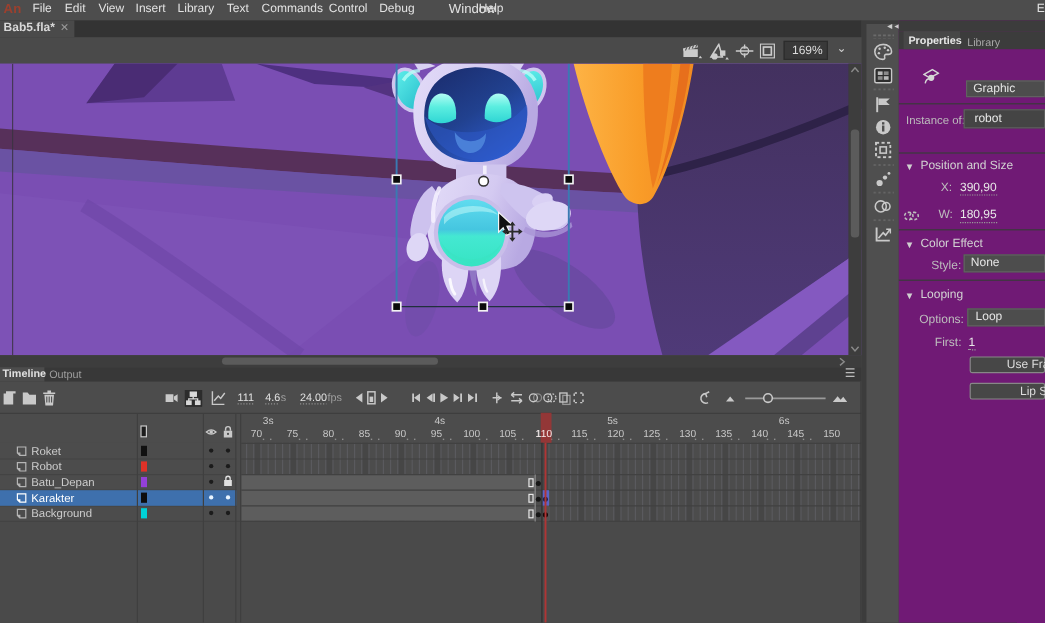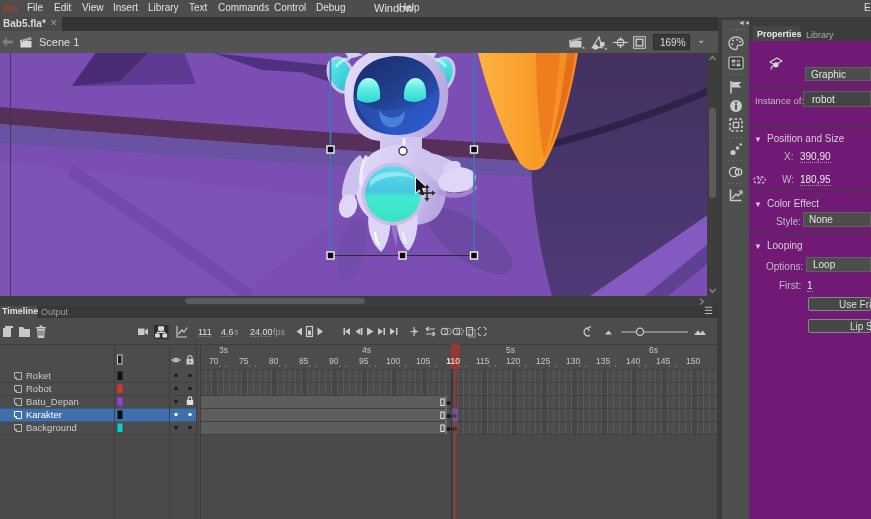--- a/index.html
+++ b/index.html
@@ -28,31 +28,20 @@
     <span class="abs" style="left:864px;top:2px;font-size:10px;color:#e2e2e2;">Es</span>
   </div>
 
   <div class="abs" style="left:0;top:17px;width:718px;height:14px;background:#333333;">
     <div class="abs" style="left:0;top:0;width:62px;height:14px;background:#4a4a4a;">
       <span class="abs" style="left:3px;top:1px;font-size:10px;font-weight:bold;color:#d8d8d8;">Bab5.fla*</span>
       <span class="abs" style="left:50px;top:1px;font-size:9px;color:#9a9a9a;">✕</span>
     </div>
   </div>
 
-  <div class="abs" style="left:0;top:31px;width:718px;height:22px;background:#535353;">
-    <svg class="abs" style="left:2px;top:6px;" width="12" height="10" viewBox="0 0 12 10">
-        <path d="M5 0 L0 5 L5 10 L5 6.5 L11 6.5 L11 3.5 L5 3.5 z" fill="#7e7e7e"></path>
-      </svg>
-    <svg class="abs" style="left:20px;top:6px;" width="13" height="11" viewBox="0 0 13 11">
-        <rect x="0.5" y="4" width="11" height="6.5" fill="#d8d8d8" stroke="none"></rect>
-        <path d="M0 3.2 L11 0 L11.7 2.4 L0.7 5.6 z" fill="#d8d8d8"></path>
-        <path d="M2 4.9 l1.2 -2.6 M4.6 4.2 l1.2 -2.6 M7.2 3.5 l1.2 -2.6 M9.8 2.8 l1 -2.3" stroke="#535353" stroke-width="0.9"></path>
-      </svg>
-    <span class="abs" style="left:39px;top:5px;font-size:11px;color:#e0e0e0;">Scene 1</span>
-  </div>
 
   <div class="abs" style="left:560px;top:31px;width:158px;height:22px;">
 
     <svg class="abs" style="left:9px;top:6px;" width="16" height="12" viewBox="0 0 16 12">
         <rect x="0.5" y="4" width="12" height="6.5" fill="#cccccc"></rect>
         <path d="M0 3.4 L12 0 L12.7 2.4 L0.7 5.8 z" fill="#cccccc"></path>
         <path d="M2.2 5 l1.3 -2.8 M5 4.2 l1.3 -2.8 M7.8 3.4 l1.3 -2.8 M10.6 2.7 l1.1 -2.4" stroke="#535353" stroke-width="0.9"></path>
         <path d="M13.2 11.5 l3 0 l-1.7 -2 z" fill="#cccccc"></path>
       </svg>
 

